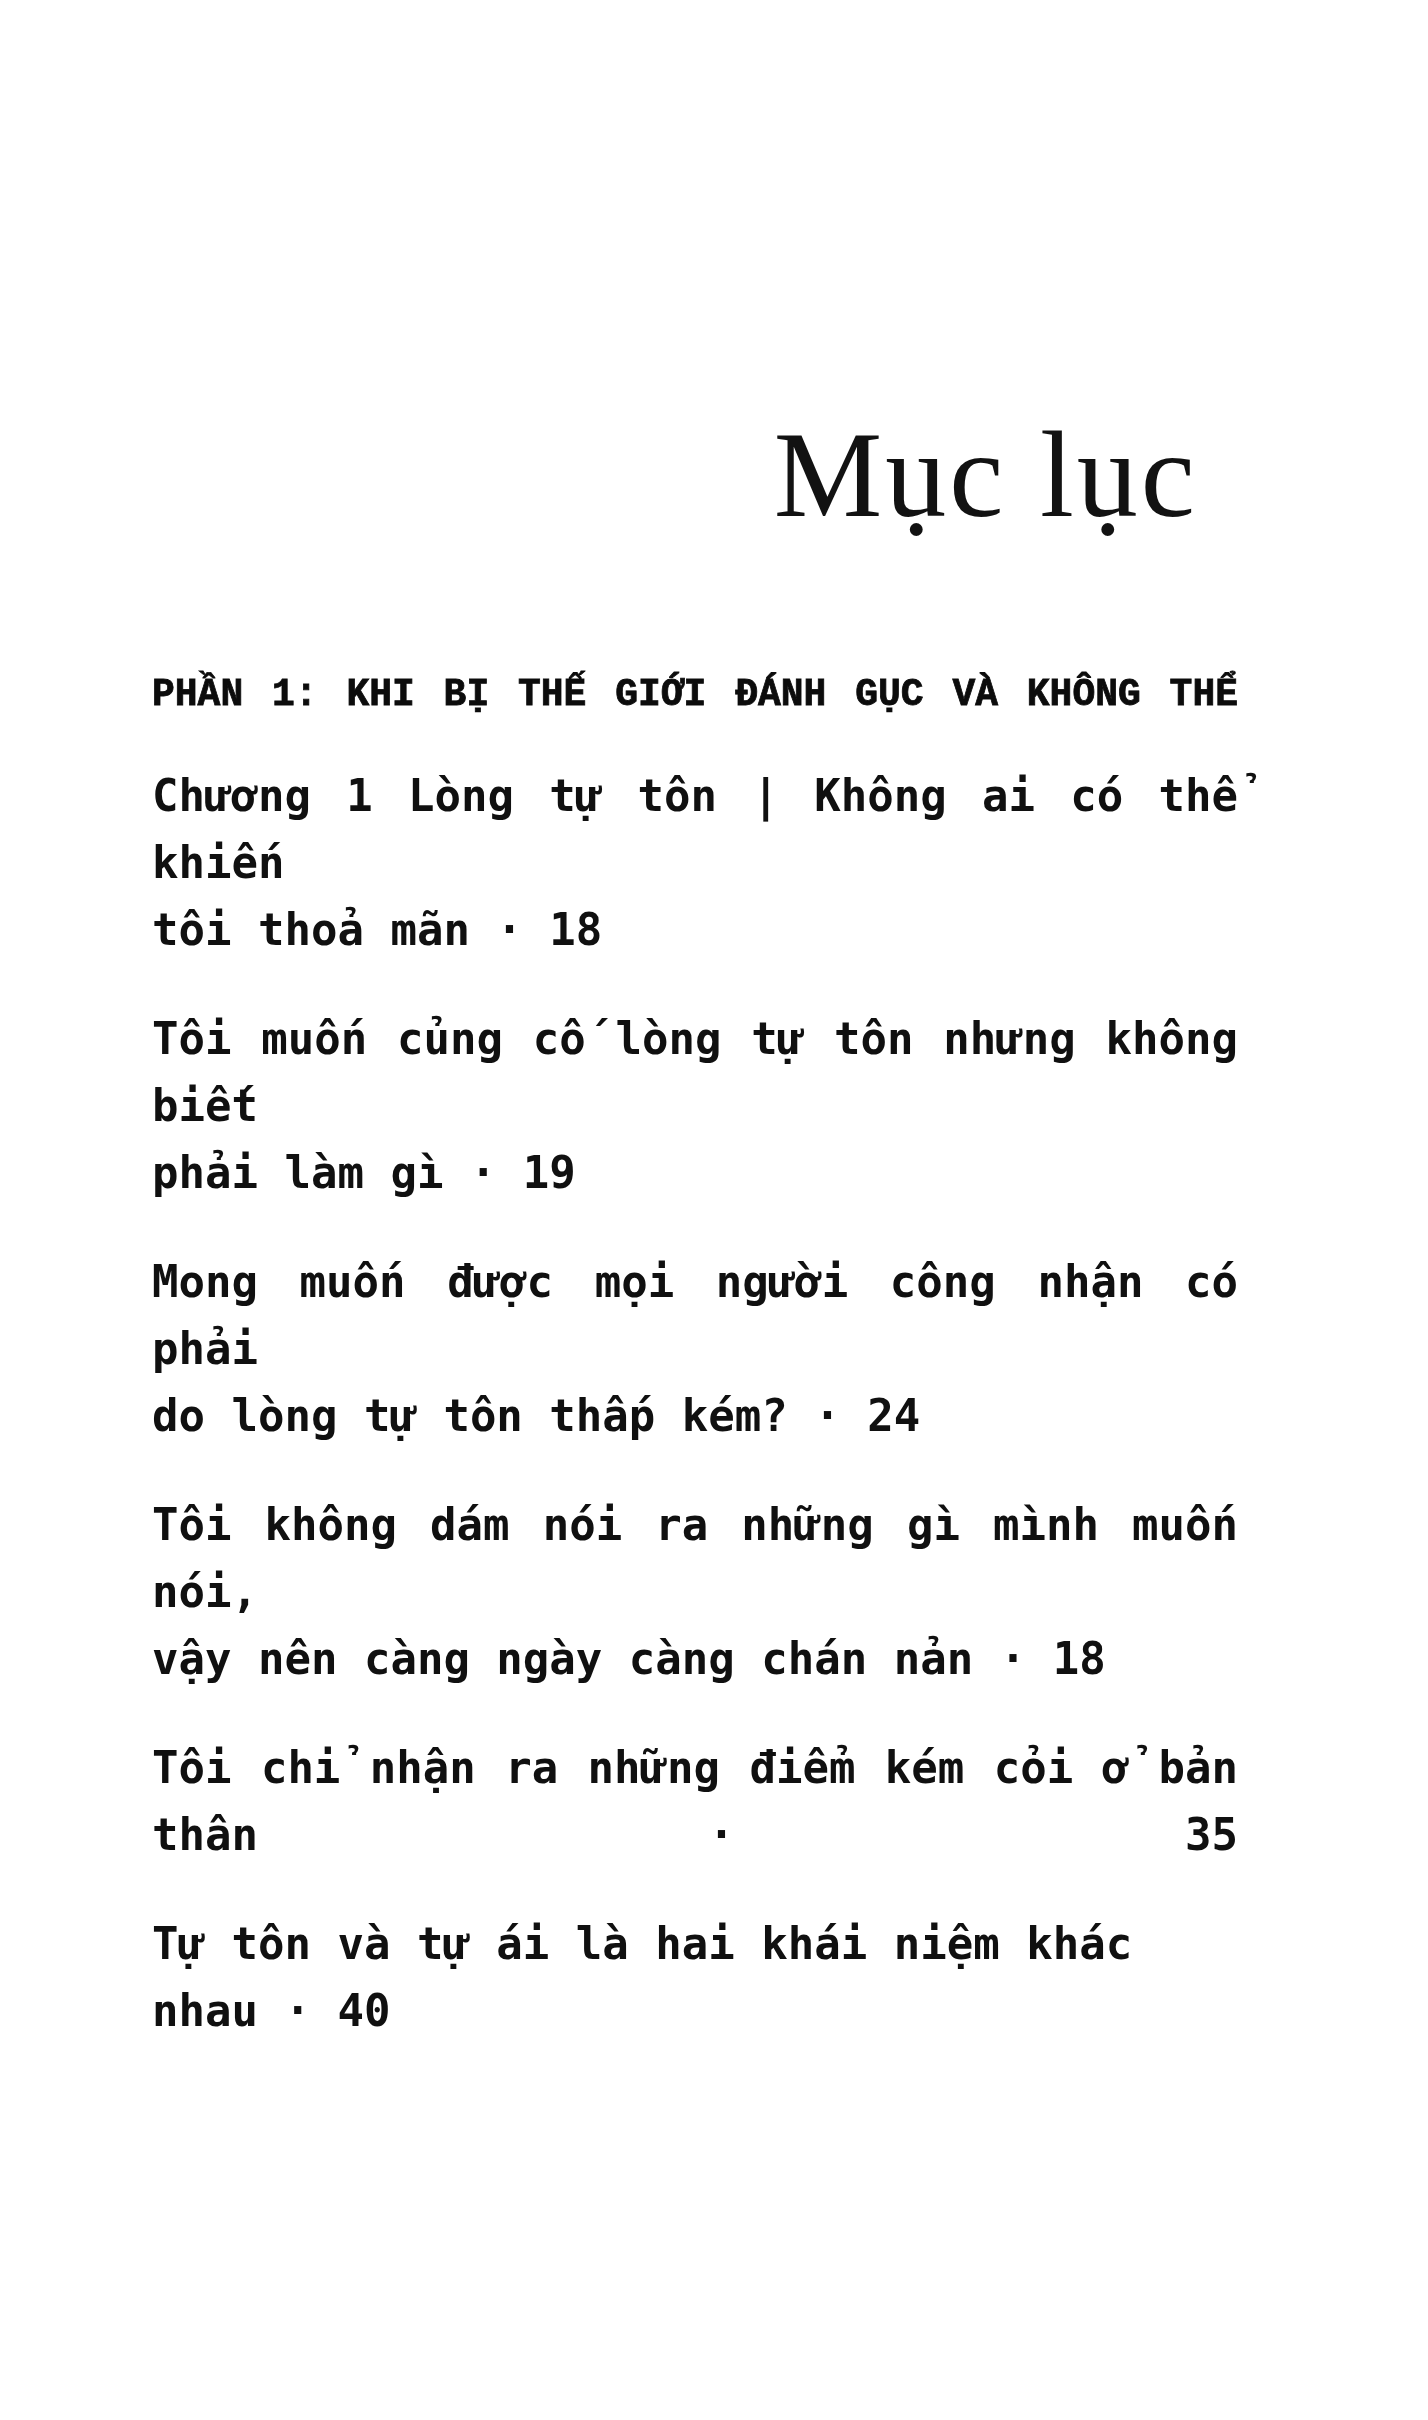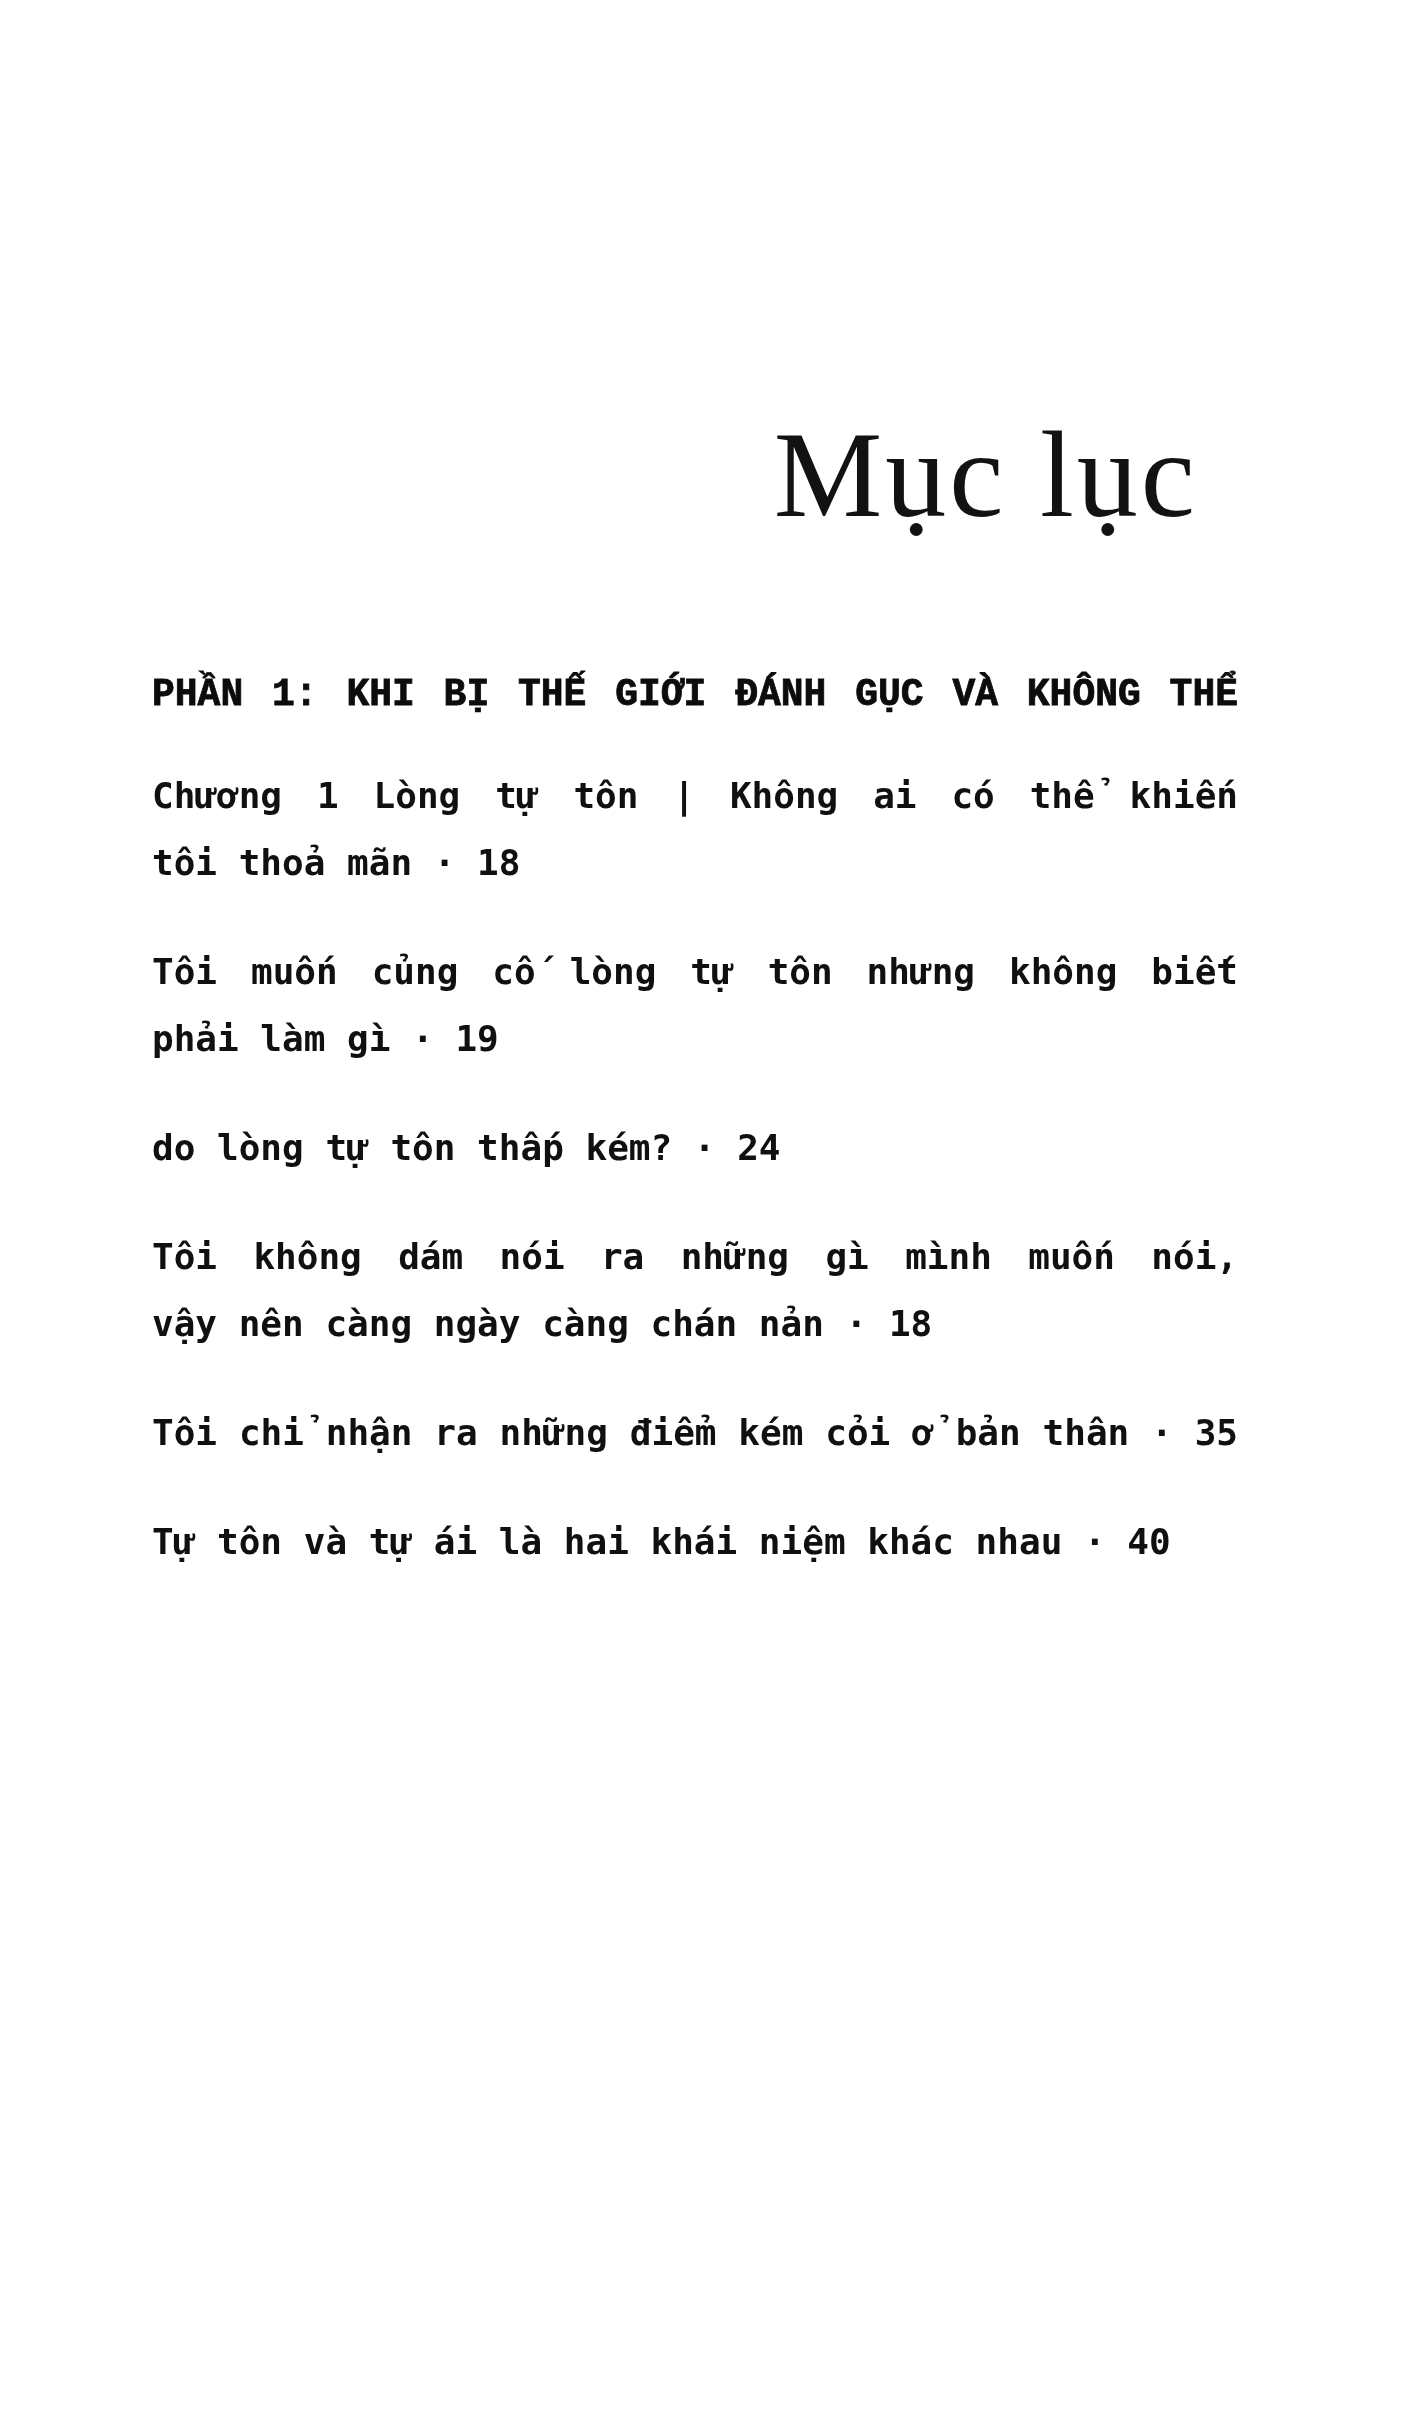--- a/index.html
+++ b/index.html
@@ -35,21 +35,21 @@
     margin-top: 116px;
     font-size: 38px;
     font-weight: 700;
     line-height: 67px;
     color: #0c0c0c;
     -webkit-text-stroke: 0.8px #0c0c0c;
     margin-bottom: 34px;
     font-family: Liberation Mono, monospace;
   }
   .toc-item {
-    font-size: 36px;
+    font-size: 44px;
     font-weight: 700;
     line-height: 67px;
     color: #101010;
     margin-bottom: 42px;
   }
   .line {
     text-align: left;
     white-space: normal;
   }
   .line.just {
@@ -74,20 +74,21 @@
       <div class="line just">Chương 1 Lòng tự tôn | Không ai có thể khiến</div>
       <div class="line">tôi thoả mãn · 18</div>
     </div>
 
     <div class="toc-item">
       <div class="line just">Tôi muốn củng cố lòng tự tôn nhưng không biết</div>
       <div class="line">phải làm gì · 19</div>
     </div>
 
     <div class="toc-item">
+      <div class="line just">Mong muốn được mọi người công nhận có phải</div>
       <div class="line">do lòng tự tôn thấp kém? · 24</div>
     </div>
 
 
     <div class="toc-item">
       <div class="line just">Tôi không dám nói ra những gì mình muốn nói,</div>
       <div class="line">vậy nên càng ngày càng chán nản · 18</div>
     </div>
 
     <div class="toc-item">

